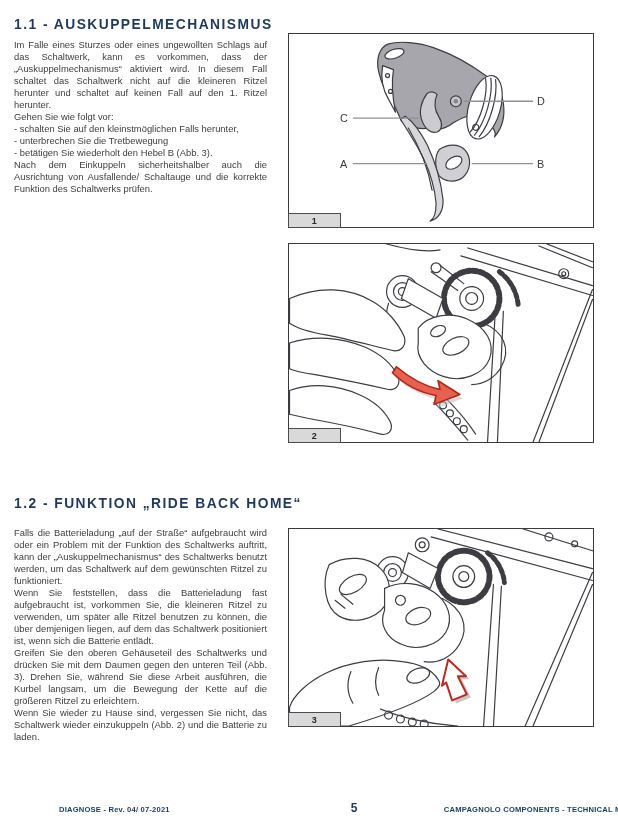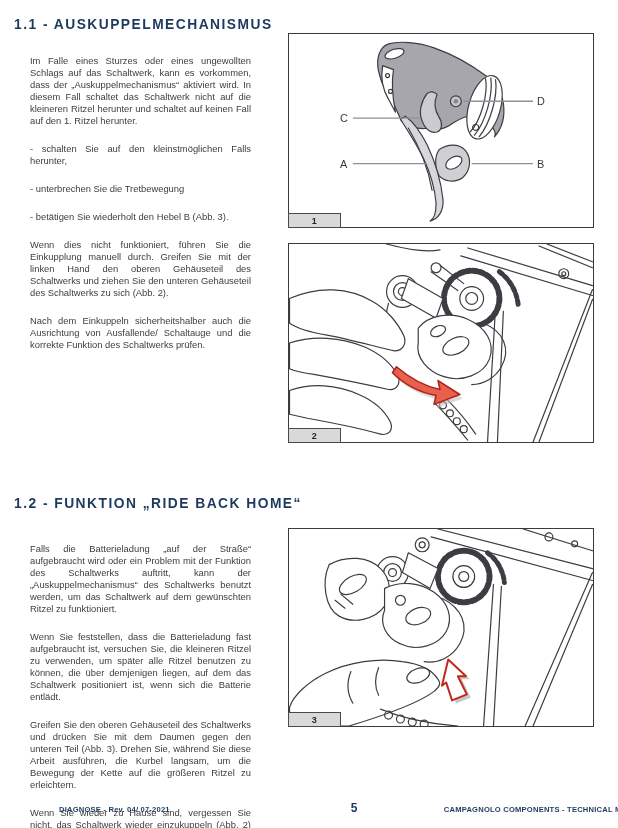--- a/index.html
+++ b/index.html
@@ -13,21 +13,21 @@
     transform:scaleX(.92);transform-origin:0 0;
   }
   #heading-1{top:5px;}
   #heading-2{top:484px;}
   .text-col{
     position:absolute;left:14px;width:253px;color:#3d3d3d;
     font-size:9.4px;line-height:12px;text-align:justify;
   }
   #text-col-1{top:39px;}
   #text-col-2{top:527px;}
-  .text-col p{margin:16px;}
+  .text-col p{margin:0;}
   .figure{
     position:absolute;left:288px;width:306px;
     border:1.2px solid #3a3a40;background:#fff;box-sizing:border-box;
   }
   #figure-1{top:33px;height:195px;}
   #figure-2{top:243px;height:200px;}
   #figure-3{top:528px;height:199px;}
   .figure svg{position:absolute;left:0;top:0;width:100%;height:100%;}
   .fig-tab{
     position:absolute;left:-1.2px;bottom:-1.2px;width:53px;height:15px;
@@ -46,24 +46,24 @@
   .callout-label{font-size:11px;fill:#3a3a3a;font-family:"Liberation Sans",sans-serif;}
   .callout-line{stroke:#909095;stroke-width:1.4;}
 </style>
 </head>
 <body>
 
 <h1 class="heading" id="heading-1">1.1 - AUSKUPPELMECHANISMUS</h1>
 
 <div class="text-col" id="text-col-1">
   <p>Im Falle eines Sturzes oder eines ungewollten Schlags auf das Schaltwerk, kann es vorkommen, dass der „Auskuppelmechanismus“ aktiviert wird. In diesem Fall schaltet das Schaltwerk nicht auf die kleineren Ritzel herunter und schaltet auf keinen Fall auf den 1. Ritzel herunter.</p>
+  <p>Gehen Sie wie folgt vor:</p>
   <p>- schalten Sie auf den kleinstmöglichen Falls herunter,</p>
   <p>- unterbrechen Sie die Tretbewegung</p>
   <p>- betätigen Sie wiederholt den Hebel B (Abb. 3).</p>
-  <p>Wenn dies nicht funktioniert, führen Sie die Einkupplung manuell durch. Greifen Sie mit der linken Hand den oberen Gehäuseteil des Schaltwerks und ziehen Sie den unteren Gehäuseteil des Schaltwerks zu sich (Abb. 2).</p>
   <p>Nach dem Einkuppeln sicherheitshalber auch die Ausrichtung von Ausfallende/ Schaltauge und die korrekte Funktion des Schaltwerks prüfen.</p>
 </div>
 
 <div class="figure" id="figure-1">
   <svg viewBox="0 0 306 195">
     <g class="lineart">
 
       <path fill="#a6a6ac" d="M100,10 C91,13 87,25 90,38 C93,51 98,61 105,70 L113,88
         C122,94 132,97 140,95 C150,98 159,95 165,90 C176,83 186,80 194,85
         C204,91 210,99 207,104 C214,96 218,84 216,70 C214,57 207,46 198,42
@@ -174,21 +174,21 @@
   </svg>
   <div class="fig-tab">
     <span>2</span>
   </div>
 </div>
 
 <h1 class="heading" id="heading-2">1.2 - FUNKTION „RIDE BACK HOME“</h1>
 
 <div class="text-col" id="text-col-2">
   <p>Falls die Batterieladung „auf der Straße“ aufgebraucht wird oder ein Problem mit der Funktion des Schaltwerks auftritt, kann der „Auskuppelmechanismus“ des Schaltwerks benutzt werden, um das Schaltwerk auf dem gewünschten Ritzel zu funktioniert.</p>
-  <p>Wenn Sie feststellen, dass die Batterieladung fast aufgebraucht ist, versuchen Sie, die kleineren Ritzel zu verwenden, um später alle Ritzel benutzen zu können, die über demjenigen liegen, auf dem das Schaltwerk positioniert ist, wenn sich die Batterie entlädt.</p>
+  <p>Wenn Sie feststellen, dass die Batterieladung fast aufgebraucht ist, vorkommen Sie, die kleineren Ritzel zu verwenden, um später alle Ritzel benutzen zu können, die über demjenigen liegen, auf dem das Schaltwerk positioniert ist, wenn sich die Batterie entlädt.</p>
   <p>Greifen Sie den oberen Gehäuseteil des Schaltwerks und drücken Sie mit dem Daumen gegen den unteren Teil (Abb. 3). Drehen Sie, während Sie diese Arbeit ausführen, die Kurbel langsam, um die Bewegung der Kette auf die größeren Ritzel zu erleichtern.</p>
   <p>Wenn Sie wieder zu Hause sind, vergessen Sie nicht, das Schaltwerk wieder einzukuppeln (Abb. 2) und die Batterie zu laden.</p>
 </div>
 
 <div class="figure" id="figure-3">
   <svg viewBox="0 0 306 199">
     <g class="lineart">
 
       <path d="M150,0 L306,40"></path>
         <path d="M143,8 L306,52"></path>

